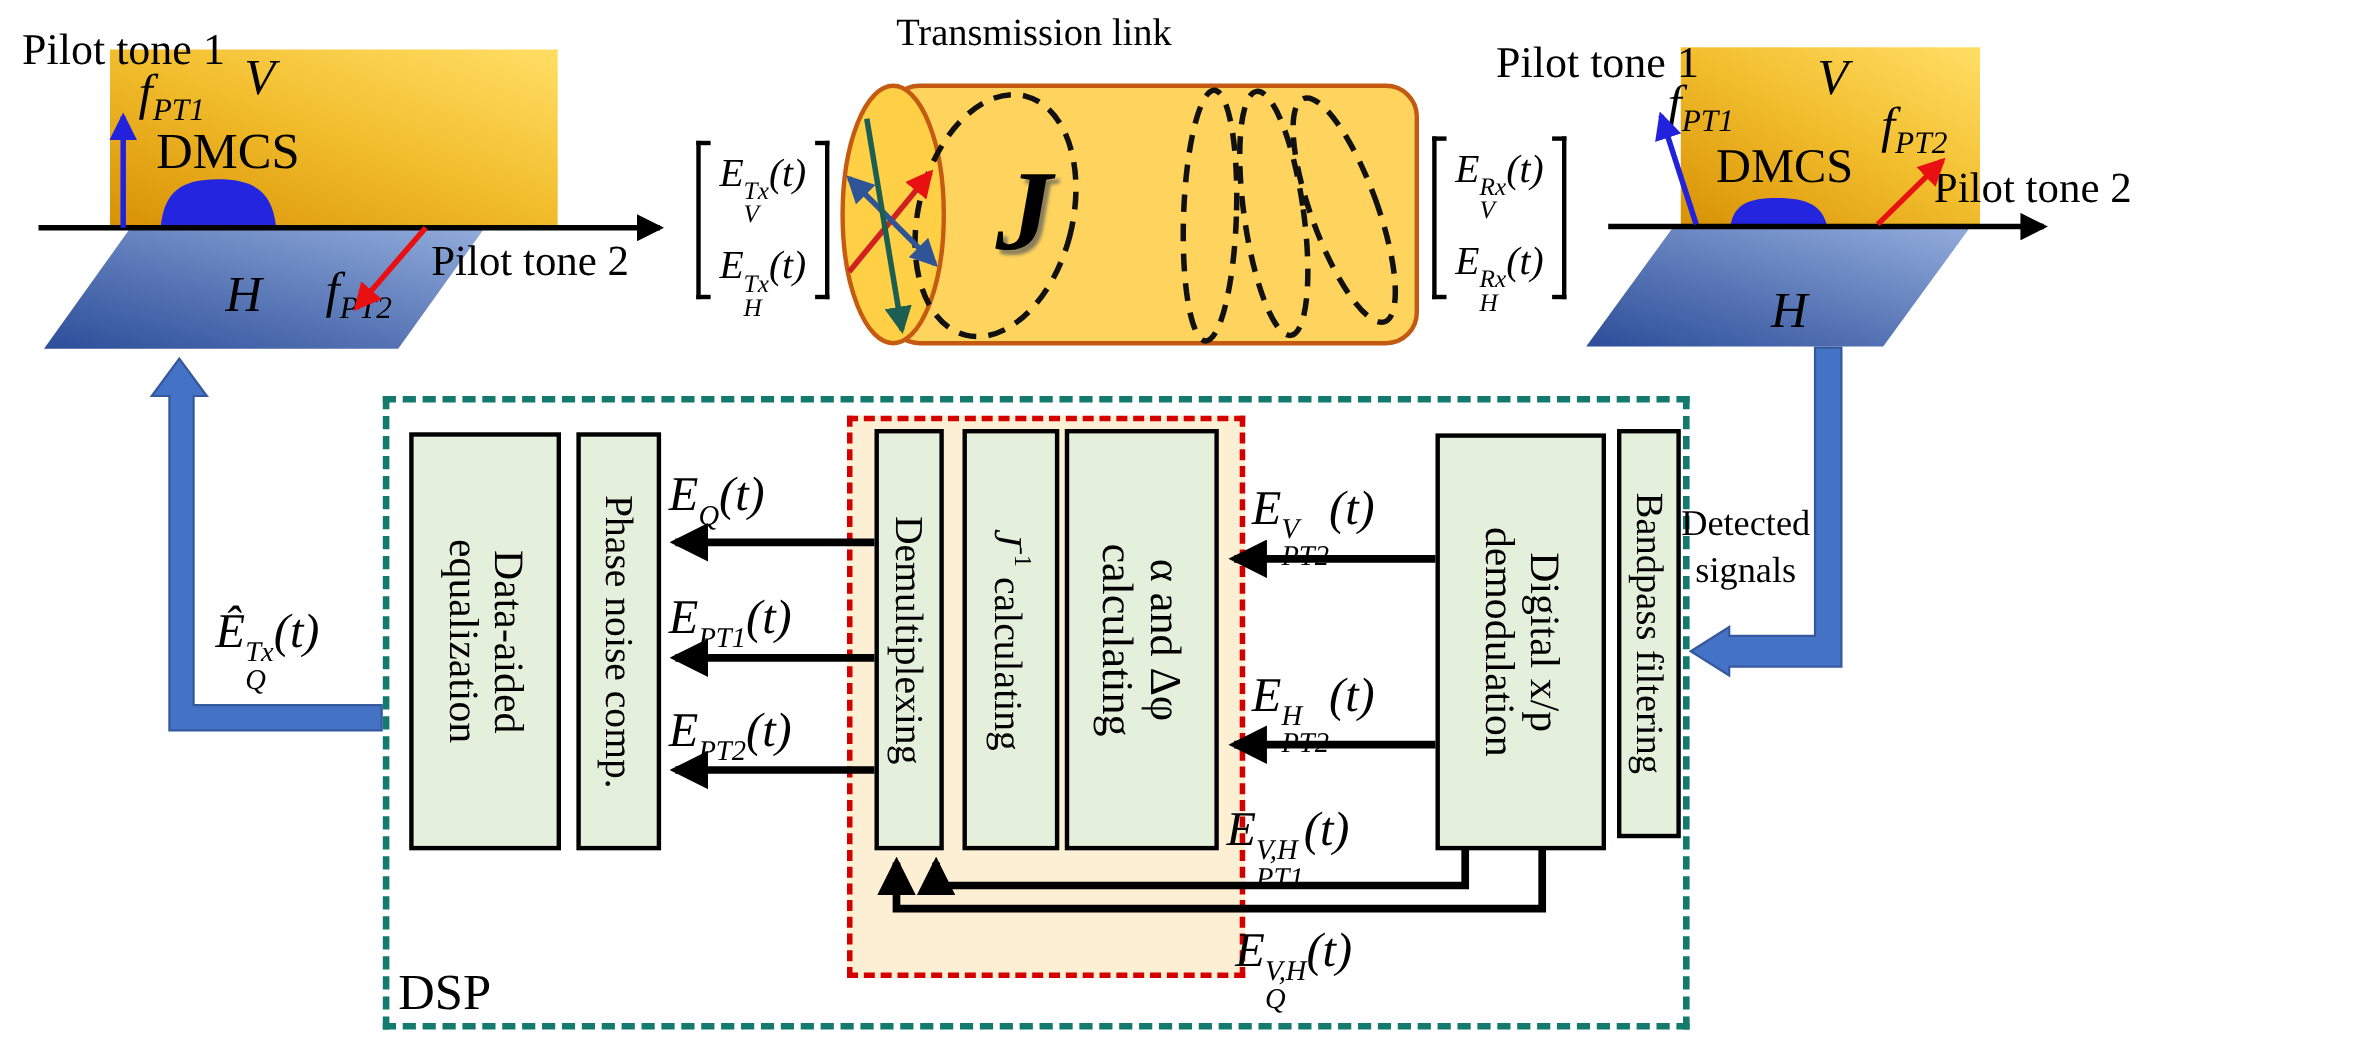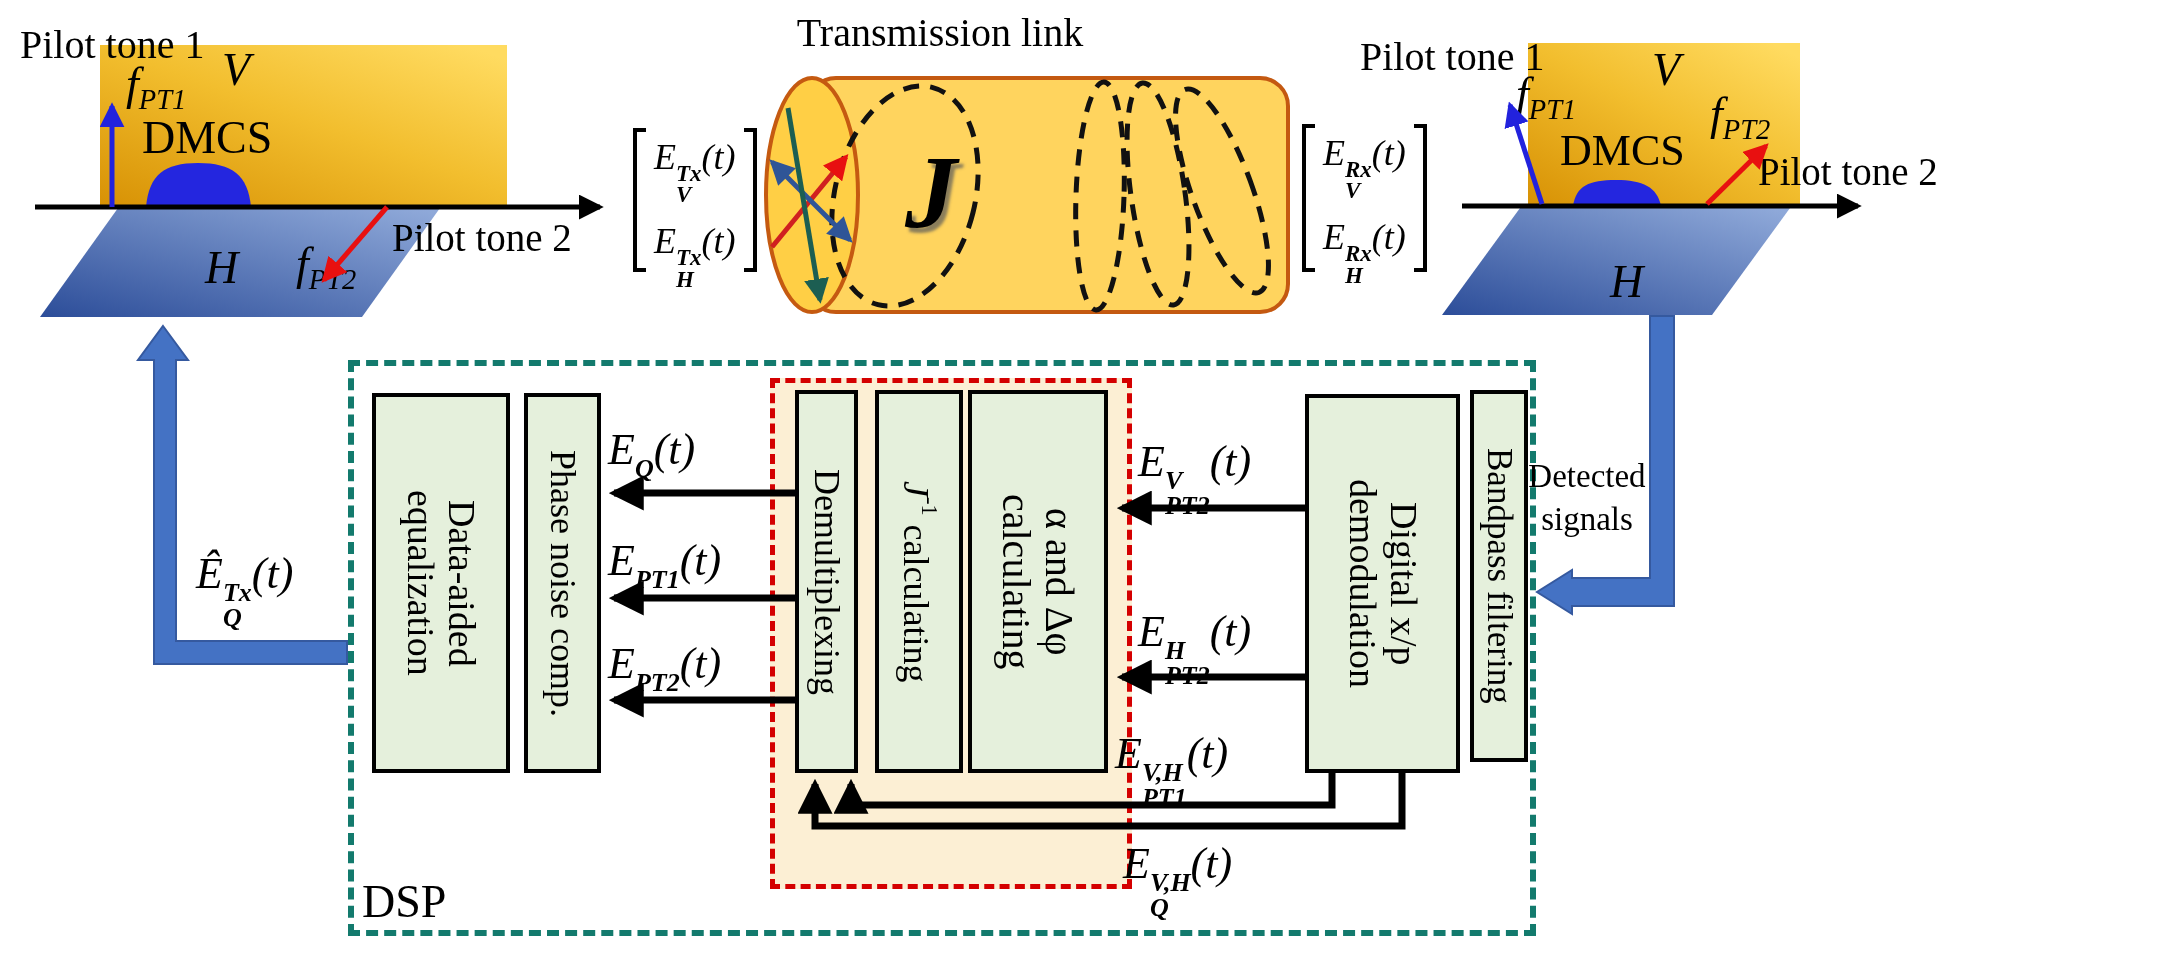--- a/index.html
+++ b/index.html
@@ -16,21 +16,21 @@
         box-sizing:border-box;display:flex;align-items:center;justify-content:center;}
   .vtext{writing-mode:vertical-rl;text-orientation:mixed;white-space:pre-line;
          text-align:center;font-size:38px;line-height:1.08;}
   
   .dashbox{position:absolute;z-index:1;box-sizing:border-box;}
   #dsp-box{left:348px;top:360px;width:1188px;height:576px;border:6px dashed #137A6D;background:transparent;}
   #ft-box{left:770px;top:378px;width:362px;height:511px;border:5px dashed #D40000;background:#FCEFD4;}
   
   .sig{position:absolute;z-index:3;font-size:44px;font-style:italic;white-space:nowrap;}
   .stk{display:inline-flex;flex-direction:column;justify-content:center;
-       font-size:26px;line-height:0.95;vertical-align:-0.5em;text-align:left;font-weight:bold;}
+       font-size:26px;line-height:0.95;vertical-align:-0.5em;text-align:left;}
   .stk .s-sup:empty{display:none;}
   .fsub{font-size:0.62em;font-style:italic;}
   
   .matrix{position:absolute;z-index:2;display:flex;align-items:stretch;}
   .brk{width:13px;box-sizing:border-box;}
   .brk.l{border-left:4px solid #000;border-top:4px solid #000;border-bottom:4px solid #000;}
   .brk.r{border-right:4px solid #000;border-top:4px solid #000;border-bottom:4px solid #000;}
   .mrows{display:flex;flex-direction:column;justify-content:space-between;
          padding:8px 8px;gap:14px;}
   .mrow{font-size:36px;font-style:italic;white-space:nowrap;}
@@ -103,21 +103,21 @@
   </div>
 
   <div class="txt" style="left:20px;top:24px;font-size:40px;">Pilot tone 1</div>
   <div class="txt" style="left:126px;top:60px;font-size:46px;"><span class="ital">f</span><sub class="fsub">PT1</sub></div>
   <div class="txt ital" style="left:222px;top:46px;font-size:46px;">V</div>
   <div class="txt" style="left:142px;top:114px;font-size:46px;">DMCS</div>
   <div class="txt ital" style="left:205px;top:244px;font-size:46px;">H</div>
   <div class="txt" style="left:296px;top:240px;font-size:46px;"><span class="ital">f</span><sub class="fsub">PT2</sub></div>
   <div class="txt" style="left:392px;top:218px;font-size:39px;">Pilot tone 2</div>
 
-  <div class="txt ctr" style="left:790px;top:12px;width:300px;font-size:40px;">Transmission link</div>
+  <div class="txt ctr" style="left:790px;top:12px;width:300px;font-size:35px;">Transmission link</div>
   <div id="jones" style="left:905px;top:140px;">J</div>
 
   <div class="txt" style="left:1360px;top:36px;font-size:40px;">Pilot tone 1</div>
   <div class="txt" style="left:1516px;top:70px;font-size:46px;"><span class="ital">f</span><sub class="fsub">PT1</sub></div>
   <div class="txt ital" style="left:1652px;top:46px;font-size:46px;">V</div>
   <div class="txt" style="left:1560px;top:128px;font-size:44px;">DMCS</div>
   <div class="txt" style="left:1710px;top:90px;font-size:46px;"><span class="ital">f</span><sub class="fsub">PT2</sub></div>
   <div class="txt" style="left:1758px;top:152px;font-size:39px;">Pilot tone 2</div>
   <div class="txt ital" style="left:1610px;top:258px;font-size:46px;">H</div>
 

